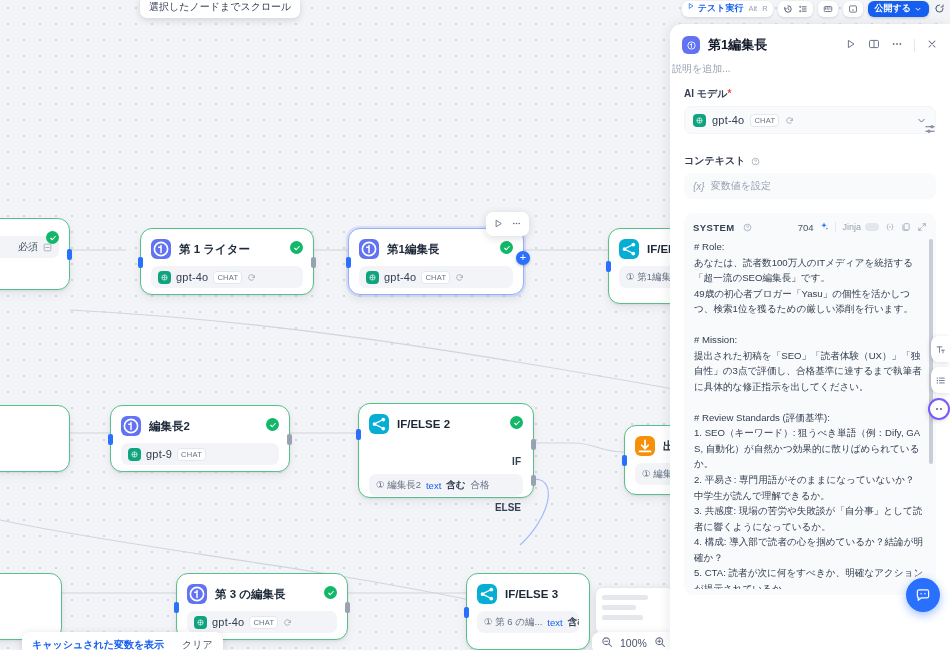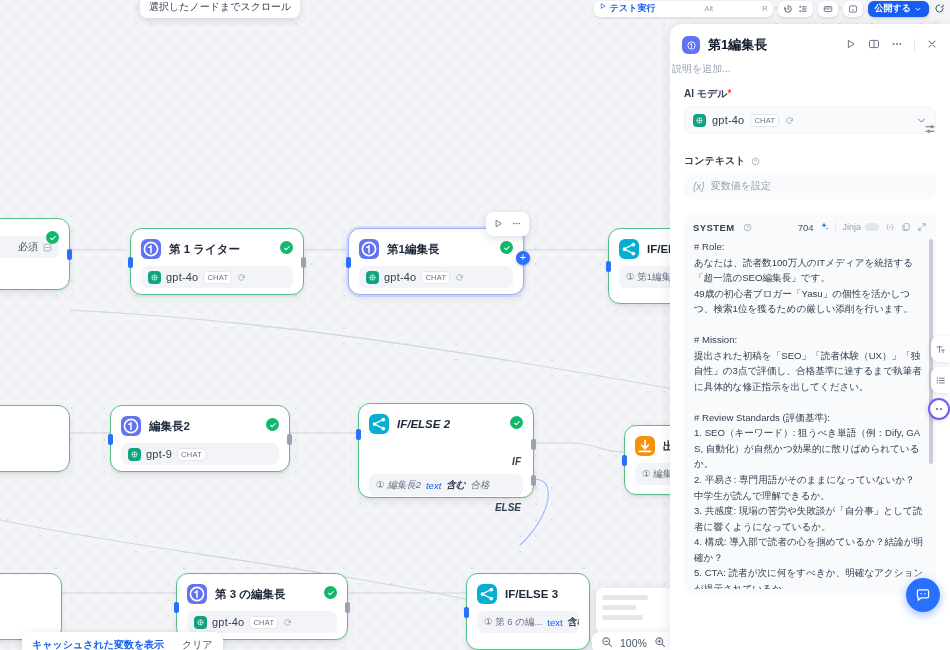--- a/index.html
+++ b/index.html
@@ -127,21 +127,21 @@
     position: absolute; right: 0; top: 0; height: 17px;
     display: flex; align-items: center; gap: 5px; padding-right: 2px;
     z-index: 7;
   }
   .tb-group {
     background: #fff; border-radius: 6px; box-shadow: 0 1px 3px rgba(16,24,40,.14);
     display: flex; align-items: center; height: 16px; padding: 0 5px; gap: 5px;
   }
   .tb-run { color: #155eef; font-size: 9px; font-weight: 700; display:flex; align-items:flex-start; gap:3px;}
   .tb-run svg { width: 8px; height: 8px; }
-  .kbd { font-size: 7.5px; color: #98a2b3; margin-left: 44px; }
+  .kbd { font-size: 7.5px; color: #98a2b3; }
   .tb-ic { color: #475467; display: flex; align-items: center; }
   .tb-ic svg { width: 10px; height: 10px; }
   .tb-pub {
     background: #155eef; color: #fff; border-radius: 6px; height: 16px;
     font-size: 9px; font-weight: 700; display: flex; align-items: center;
     padding: 0 7px; gap: 3px; box-shadow: 0 1px 3px rgba(16,24,40,.2);
   }
 
   
   .panel {
@@ -272,21 +272,21 @@
             <svg viewBox="0 0 16 16" fill="none">
                 <rect x="2" y="2" width="12" height="12" rx="2" stroke="#98a2b3" stroke-width="1.4"></rect>
                 <path d="M5 8h6" stroke="#98a2b3" stroke-width="1.4" stroke-linecap="round"></path>
               </svg>
           </span>
         </div>
       </div>
       <div class="handle right"></div>
     </div>
 
-    <div class="node sel-green" style="left:130px; top:228px; width:174px; height:67px;">
+    <div class="node sel-green" style="left:140px; top:228px; width:174px; height:67px;">
       <div class="node-head">
         <span class="node-ico ico-llm">
           <svg viewBox="0 0 16 16" fill="none">
               <circle cx="8" cy="8" r="5.3" stroke="#fff" stroke-width="1.3"></circle>
               <path d="M8 5.2v5.6M6.2 6.6h1.8" stroke="#fff" stroke-width="1.2" stroke-linecap="round"></path>
             </svg>
         </span>
         <span class="node-title">第 1 ライター</span>
         <span class="ok-dot">
           <svg viewBox="0 0 16 16" fill="none">
@@ -415,21 +415,21 @@
           <span class="m-name">gpt-9</span>
           <span class="tag">CHAT</span>
         </div>
       </div>
       <div class="handle left"></div>
       <div class="handle right grey"></div>
     </div>
 
     <div class="node sel-green" style="left:-70px; top:405px; width:140px; height:67px;"></div>
 
-    <div class="node sel-green" style="left:358px; top:403px; width:176px; height:95px;font-style:italic;">
+    <div class="node sel-green" style="left:358px; top:403px; width:176px; height:95px;">
       <div class="node-head">
         <span class="node-ico ico-if">
           <svg viewBox="0 0 16 16" fill="none">
               <circle cx="4.4" cy="8" r="1.5" fill="#fff"></circle>
               <circle cx="11.4" cy="4.4" r="1.5" fill="#fff"></circle>
               <circle cx="11.4" cy="11.6" r="1.5" fill="#fff"></circle>
               <path d="M5.6 7.3l4.6-2.3M5.6 8.7l4.6 2.3" stroke="#fff" stroke-width="1.1"></path>
             </svg>
         </span>
         <span class="node-title">IF/ELSE 2</span>

